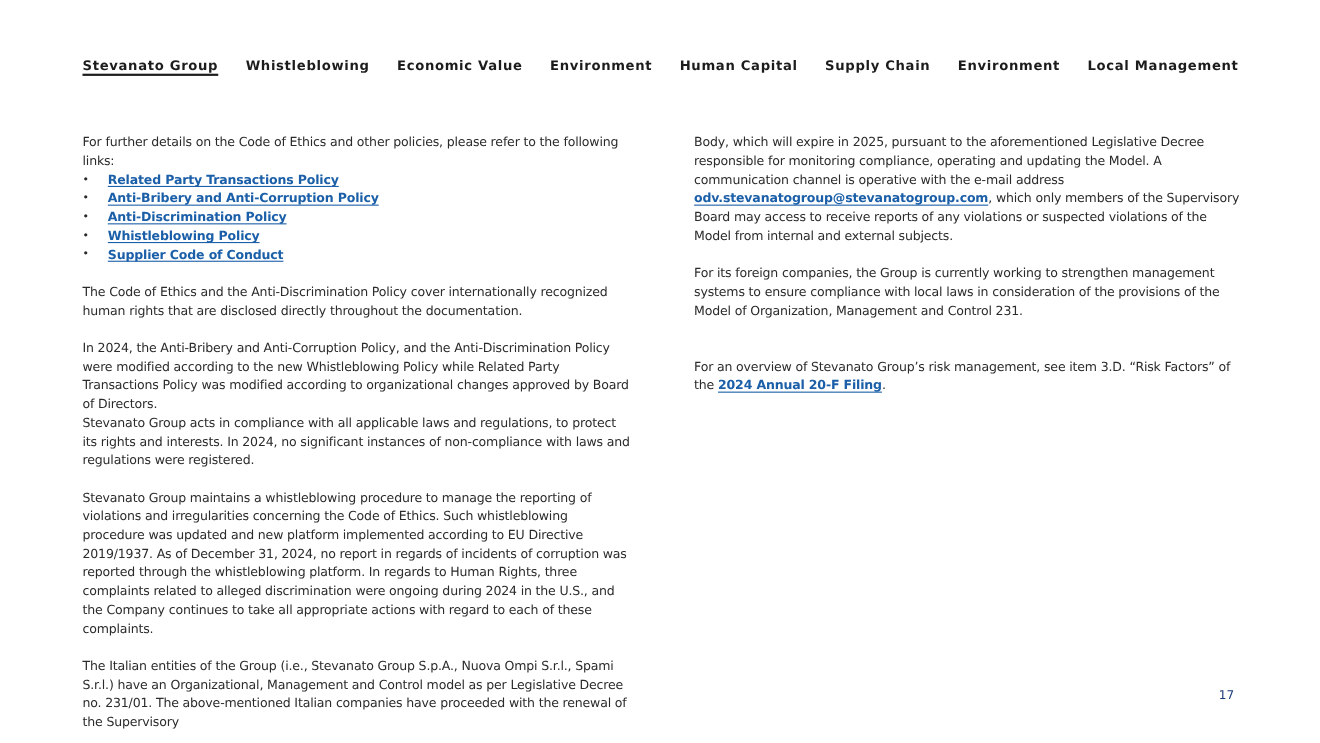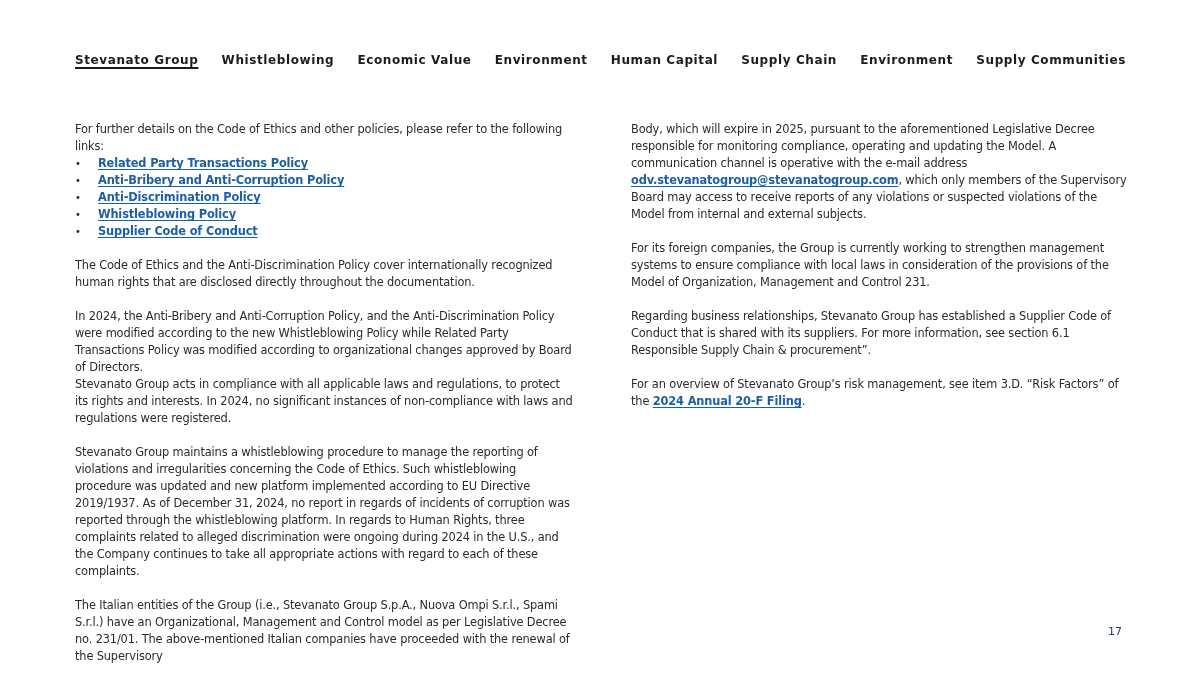--- a/index.html
+++ b/index.html
@@ -44,21 +44,21 @@
 <body>
 
 <nav class="topnav">
   <a class="nav-item active">Stevanato Group</a>
   <a class="nav-item">Whistleblowing</a>
   <a class="nav-item">Economic Value</a>
   <a class="nav-item">Environment</a>
   <a class="nav-item">Human Capital</a>
   <a class="nav-item">Supply Chain</a>
   <a class="nav-item">Environment</a>
-  <a class="nav-item">Supply Communities</a>
+  <a class="nav-item">Local Management</a>
 </nav>
 
 <section class="col col-left">
   <p>For further details on the Code of Ethics and other policies, please refer to the following links:</p>
   <ul class="links">
     <li><a class="lnk">Related Party Transactions Policy</a></li>
     <li><a class="lnk">Anti-Bribery and Anti-Corruption Policy</a></li>
     <li><a class="lnk">Anti-Discrimination Policy</a></li>
     <li><a class="lnk">Whistleblowing Policy</a></li>
     <li><a class="lnk">Supplier Code of Conduct</a></li>
@@ -72,18 +72,17 @@
   <p>Stevanato Group maintains a whistleblowing procedure to manage the reporting of violations and irregularities concerning the Code of Ethics. Such whistleblowing procedure was updated and new platform implemented according to EU Directive 2019/1937. As of December 31, 2024, no report in regards of incidents of corruption was reported through the whistleblowing platform. In regards to Human Rights, three complaints related to alleged discrimination were ongoing during 2024 in the U.S., and the Company continues to take all appropriate actions with regard to each of these complaints.</p>
   <div class="gap"></div>
   <p>The Italian entities of the Group (i.e., Stevanato Group S.p.A., Nuova Ompi S.r.l., Spami S.r.l.) have an Organizational, Management and Control model as per Legislative Decree no. 231/01. The above-mentioned Italian companies have proceeded with the renewal of the Supervisory</p>
 </section>
 
 <section class="col col-right">
   <p><span>Body, which will expire in 2025, pursuant to the aforementioned Legislative Decree responsible for monitoring compliance, operating and updating the Model. A communication channel is operative with the e-mail address </span><a class="lnk">odv.stevanatogroup@stevanatogroup.com</a><span>, which only members of the Supervisory Board may access to receive reports of any violations or suspected violations of the Model from internal and external subjects.</span></p>
   <div class="gap"></div>
   <p>For its foreign companies, the Group is currently working to strengthen management systems to ensure compliance with local laws in consideration of the provisions of the Model of Organization, Management and Control 231.</p>
   <div class="gap"></div>
-  <p>Regarding business relationships, Stevanato Group has established a Supplier Code of Conduct that is shared with its suppliers. For more information, see section 6.1 Responsible Supply Chain &amp; procurement”.</p>
   <div class="gap"></div>
   <p><span>For an overview of Stevanato Group’s risk management, see item 3.D. “Risk Factors” of the </span><a class="lnk">2024 Annual 20-F Filing</a><span>.</span></p>
 </section>
 
 <div class="page-num">17</div>
 
 </body></html>

